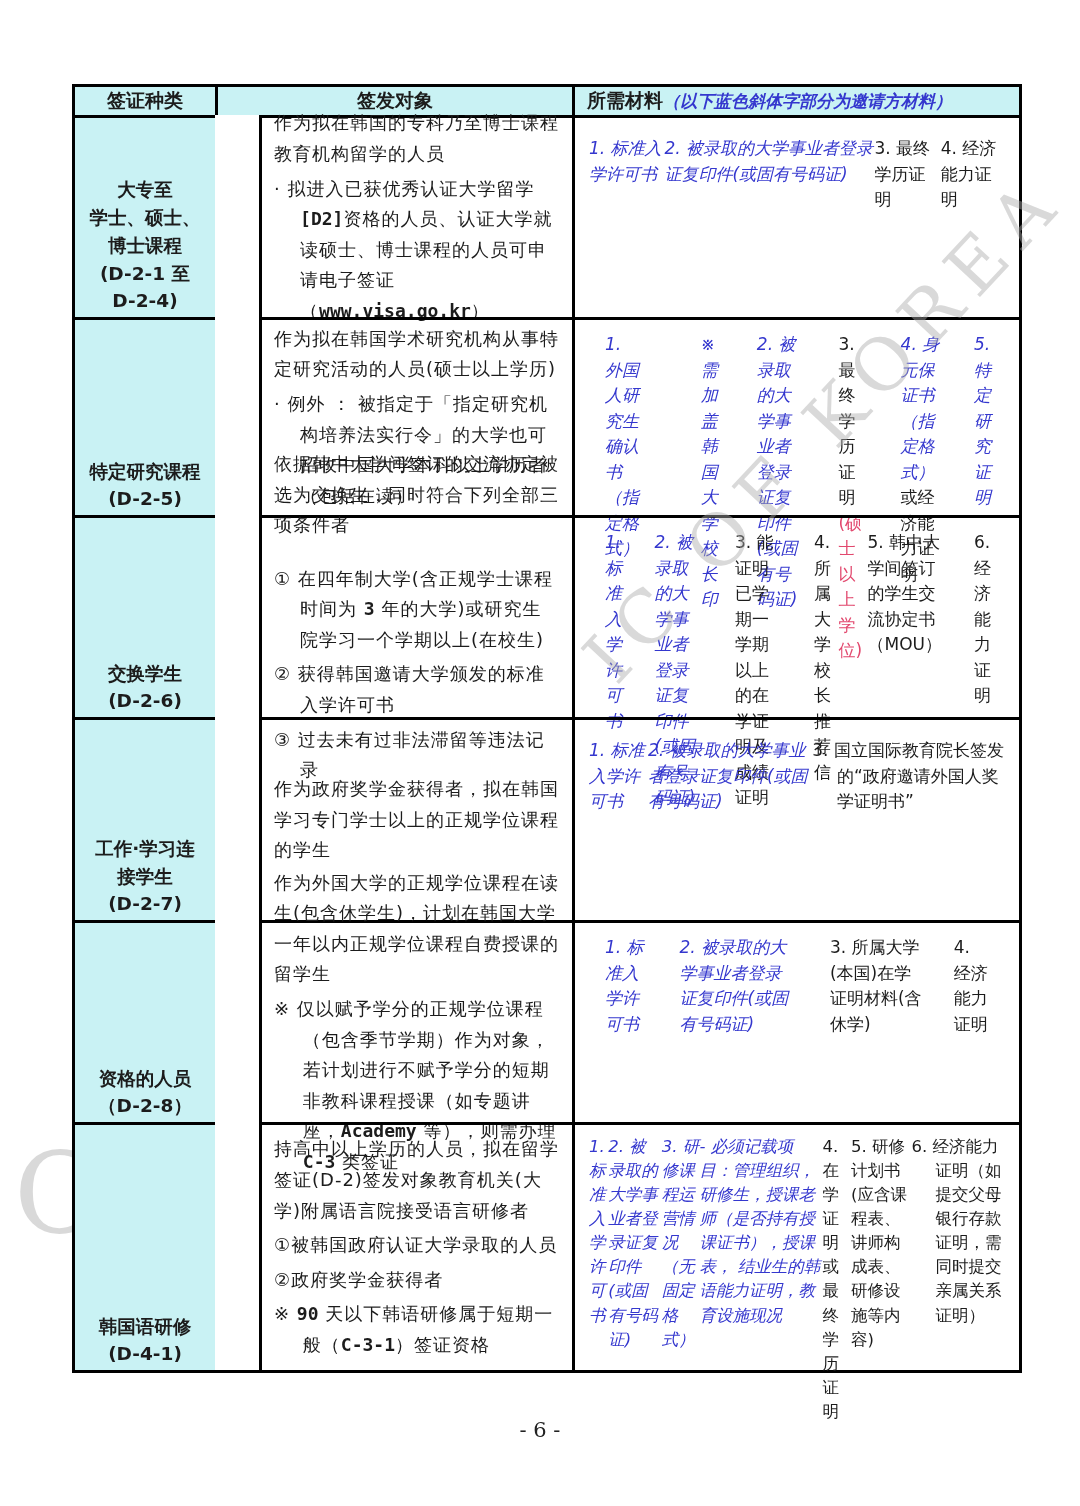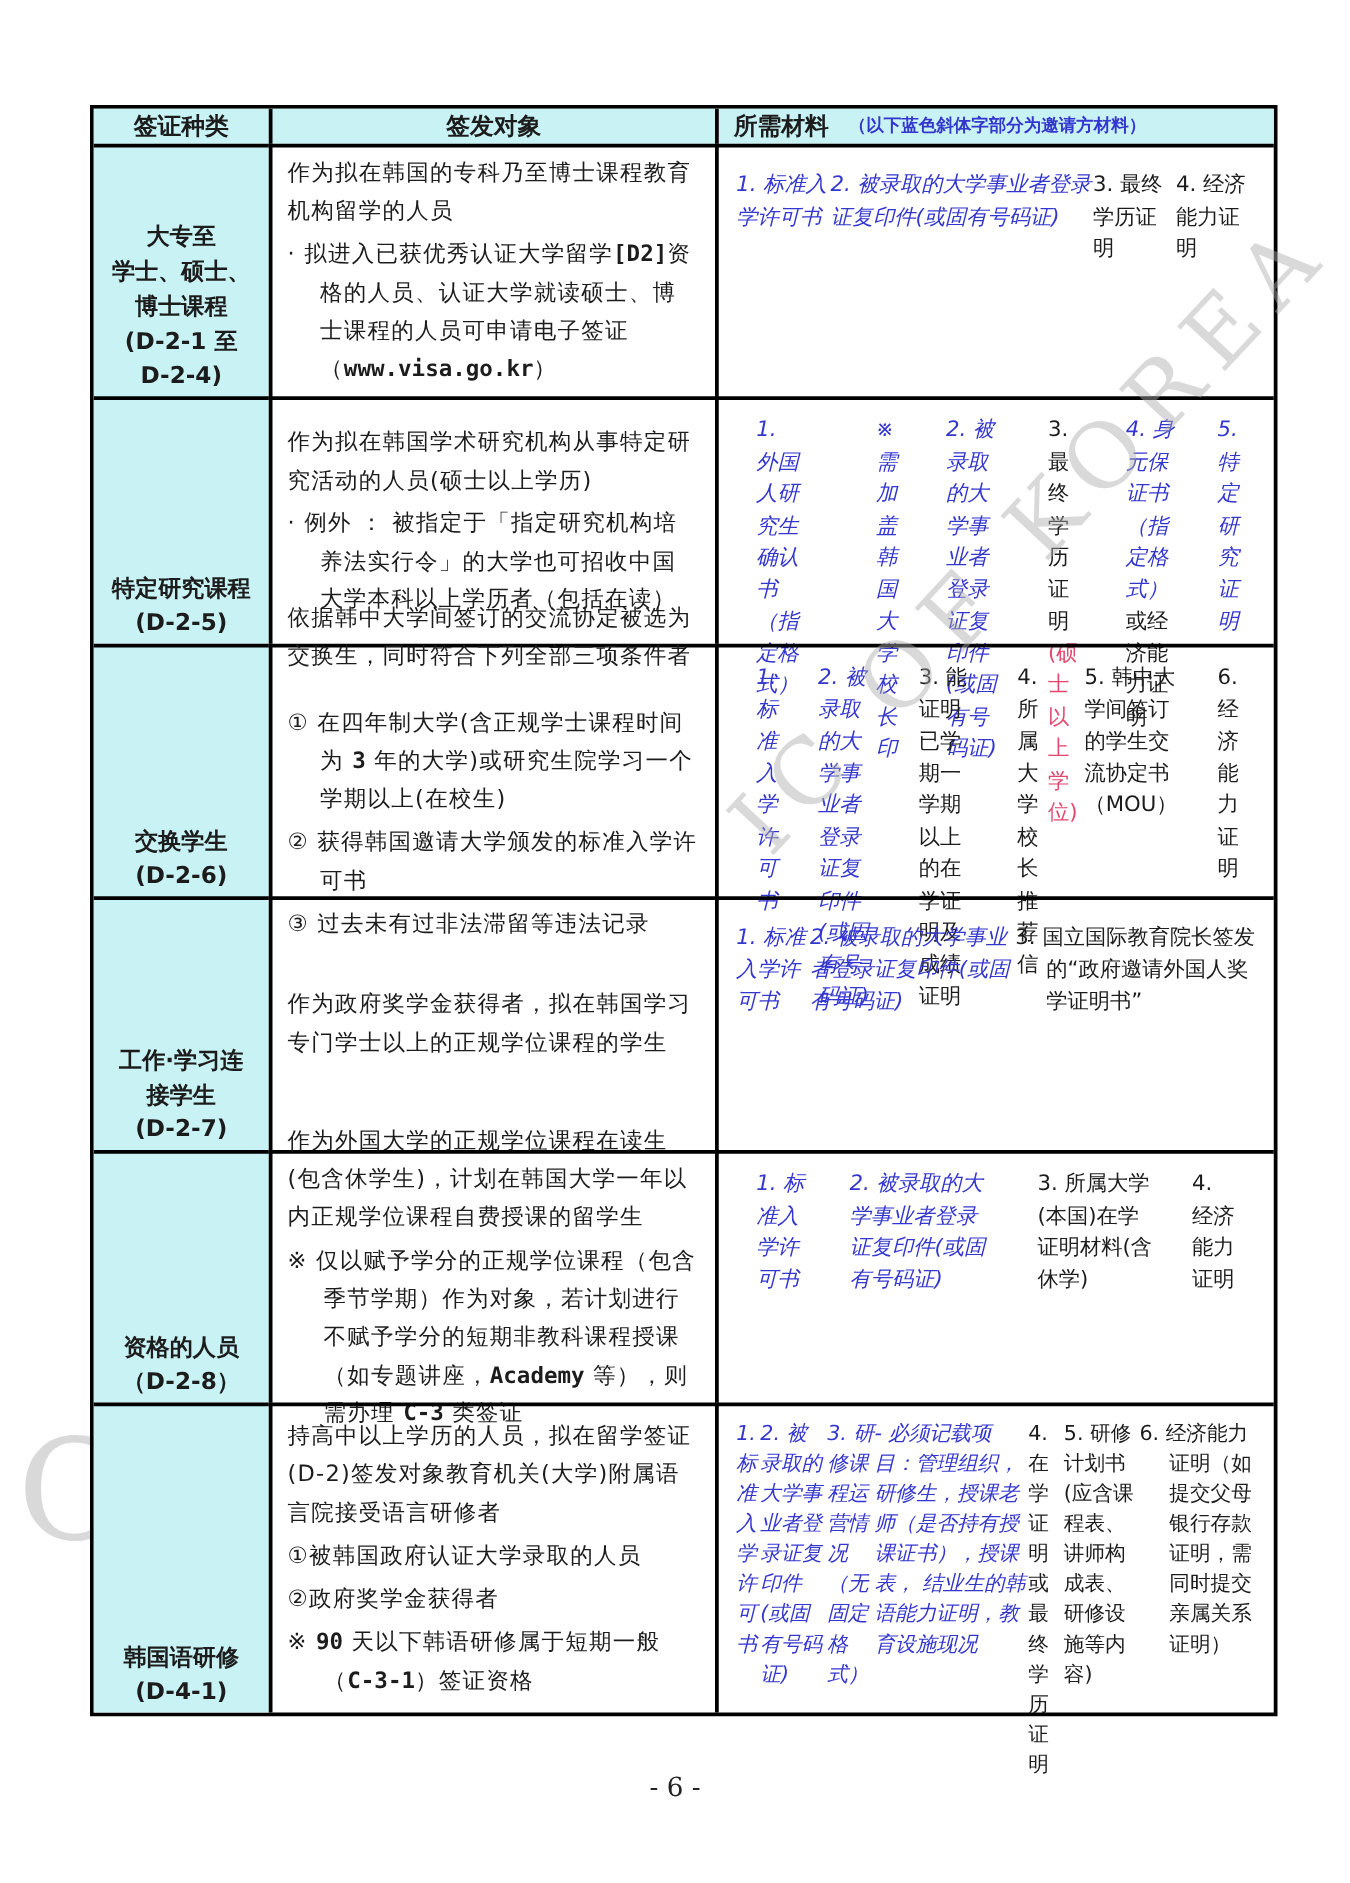--- a/index.html
+++ b/index.html
@@ -26,29 +26,29 @@
     background:transparent;
   }
   .cell{min-width:0;min-height:0;}
   .bl{border-left:3px solid #000;}
   .bt{border-top:3px solid #000;}
   .head{
     background:var(--cyan);font-weight:bold;font-size:19px;
     display:flex;align-items:center;justify-content:center;
   }
   .head.c3{justify-content:flex-start;padding-left:12px;white-space:nowrap;}
-  .head .note{color:var(--blue);margin-left:16px;font-size:14px;}
+  .head .note{color:var(--blue);font-style:italic;margin-left:0;font-size:17px;}
   .type{
     background:var(--cyan);
     display:flex;flex-direction:column;align-items:center;justify-content:flex-end;
     font-weight:bold;font-size:18.5px;line-height:1.5;text-align:center;padding:2px;
   }
   .tgt{
     display:flex;flex-direction:column;justify-content:center;
-    padding:19px 12px;font-size:18px;
+    padding:19px 12px;font-size:18px;margin-left:44px;
   }
   .tgt .para{line-height:1.7;letter-spacing:1px;margin:2px 0;}
   .mats{
     display:flex;flex-direction:row;justify-content:flex-end;
     padding:8px 12px 8px 14px;font-size:17px;
   }
   .mats .para{line-height:1.5;margin:4px 16px;}
   .airy .para{margin:10px 0;}
   .r6 .para{margin:2px 0;line-height:1.46;font-size:16.5px;}
   .para{text-indent:0;}

